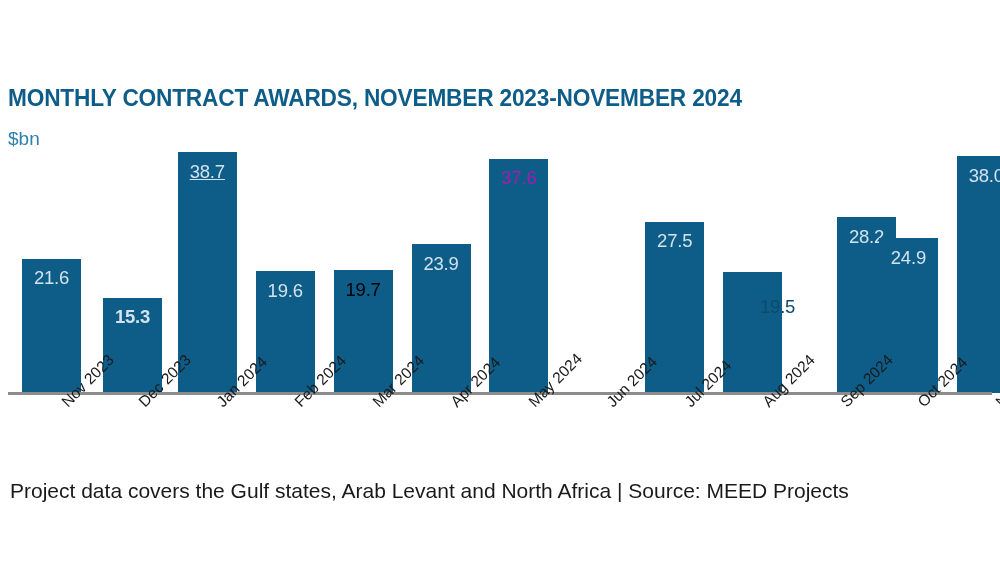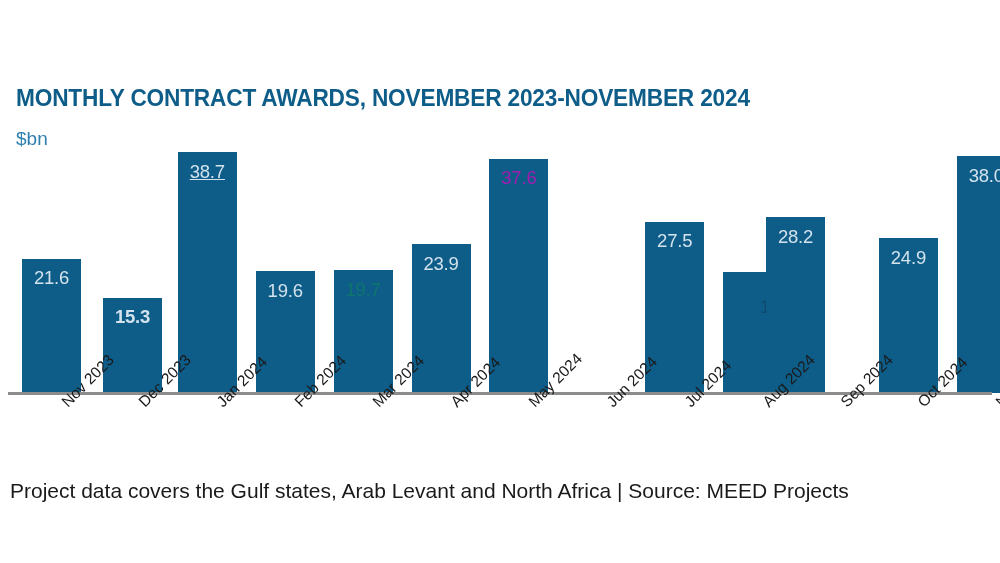--- a/index.html
+++ b/index.html
@@ -18,21 +18,21 @@
     position: relative;
     width: 1000px;
     height: 563px;
     background: #ffffff;
     box-sizing: border-box;
   }
 
   
   #header {
     position: absolute;
-    left: 16px;
+    left: 8px;
     top: 86px;
     width: 960px;
   }
   #chart-title {
     font-family: "Liberation Sans", sans-serif;
     font-weight: bold;
     font-size: 23.5px;
     letter-spacing: -0.2px;
     color: #0e5d89;
     line-height: 1.08;
@@ -160,39 +160,39 @@
         <div class="bar-group" style="left: 177.8px;">
           <div class="bar" title="Jan 2024: 38.7" style="height: 240.907px; background: rgb(14, 93, 137);"></div>
           <div class="bar-label" style="bottom: 211.907px; color: rgb(211, 226, 236); text-decoration: underline;">38.7</div>
         </div>
         <div class="bar-group" style="left: 255.7px;">
           <div class="bar" title="Feb 2024: 19.6" style="height: 122.01px; background: rgb(14, 93, 137);"></div>
           <div class="bar-label" style="bottom: 93.01px; color: rgb(211, 226, 236);">19.6</div>
         </div>
         <div class="bar-group" style="left: 333.6px;">
           <div class="bar" title="Mar 2024: 19.7" style="height: 122.632px; background: rgb(14, 93, 137);"></div>
-          <div class="bar-label" style="bottom: 93.6325px; color: #0f766e;">19.7</div>
+          <div class="bar-label" style="bottom: 93.6325px; color: #000000;">19.7</div>
         </div>
         <div class="bar-group" style="left: 411.5px;">
           <div class="bar" title="Apr 2024: 23.9" style="height: 148.777px; background: rgb(14, 93, 137);"></div>
           <div class="bar-label" style="bottom: 119.777px; color: rgb(211, 226, 236);">23.9</div>
         </div>
         <div class="bar-group" style="left: 489.4px;">
           <div class="bar" title="May 2024: 37.6" style="height: 234.06px; background: rgb(14, 93, 137);"></div>
           <div class="bar-label" style="bottom: 205.06px; color: #a21caf;">37.6</div>
         </div>
         <div class="bar-group" style="left: 645.2px;">
           <div class="bar" title="Jul 2024: 27.5" style="height: 171.188px; background: rgb(14, 93, 137);"></div>
           <div class="bar-label" style="bottom: 142.188px; color: rgb(211, 226, 236);">27.5</div>
         </div>
         <div class="bar-group" style="left: 723.1px;">
           <div class="bar" title="Aug 2024: 19.5" style="height: 121.387px; background: rgb(14, 93, 137);"></div>
           <div class="bar-label" style="bottom: 77px; color: #0c4a6e; padding-left: 25px;">19.5</div>
         </div>
-        <div class="bar-group" style="left: 766px;">
+        <div class="bar-group" style="left: 837px;">
           <div class="bar" title="Sep 2024: 28.2" style="height: 175.545px; background: rgb(14, 93, 137);"></div>
           <div class="bar-label" style="bottom: 146.545px; color: rgb(211, 226, 236);">28.2</div>
         </div>
         <div class="bar-group" style="left: 878.9px;">
           <div class="bar" title="Oct 2024: 24.9" style="height: 155.002px; background: rgb(14, 93, 137);"></div>
           <div class="bar-label" style="bottom: 126.002px; color: rgb(211, 226, 236);">24.9</div>
         </div>
         <div class="bar-group" style="left: 956.8px;">
           <div class="bar" title="Nov 2024: 38.0" style="height: 236.55px; background: rgb(14, 93, 137);"></div>
           <div class="bar-label" style="bottom: 207.55px; color: rgb(211, 226, 236);">38.0</div>

